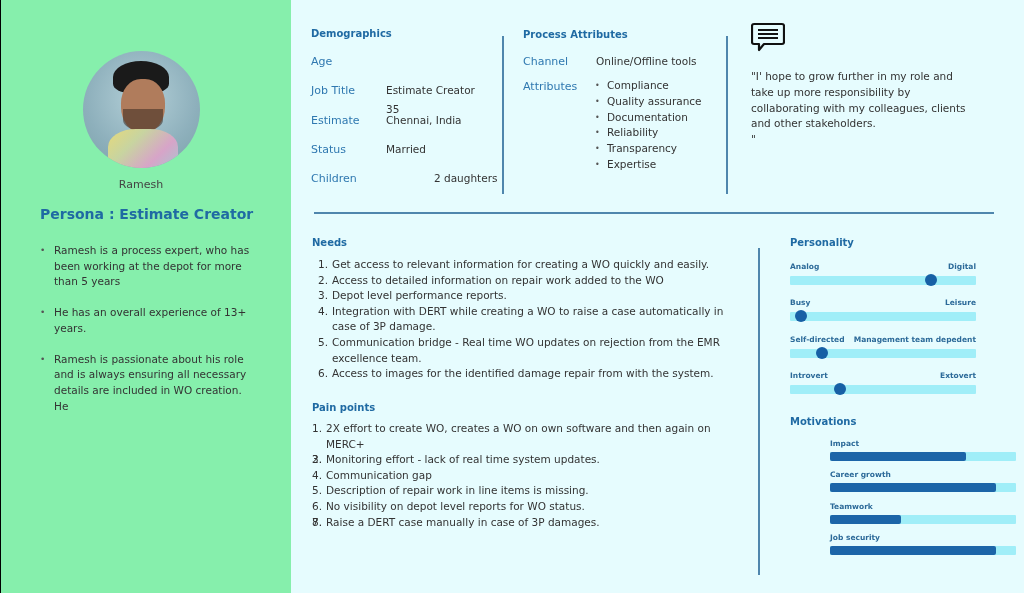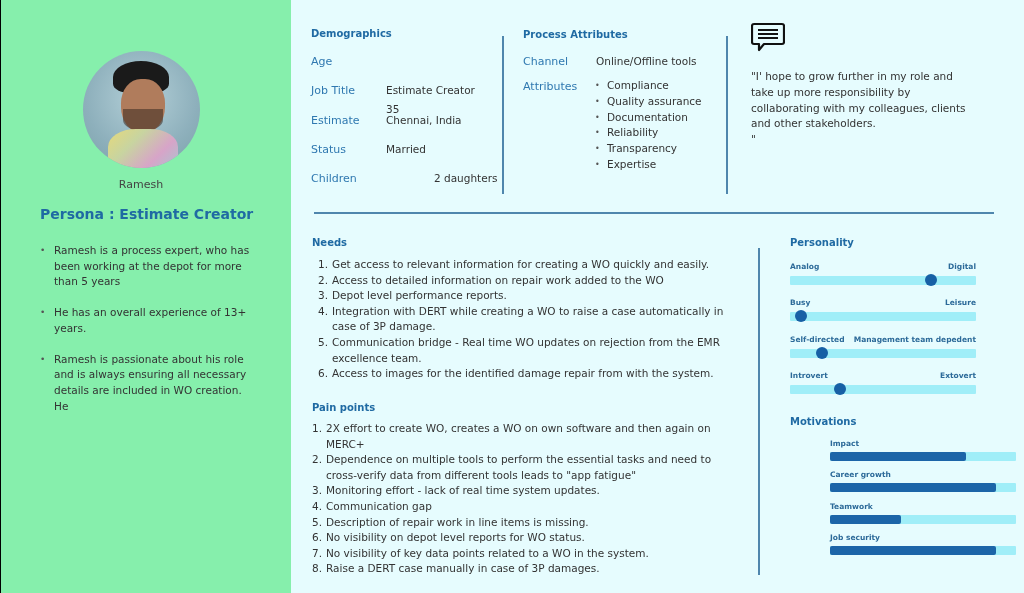--- a/index.html
+++ b/index.html
@@ -112,26 +112,26 @@
   <li><span class="num">2.</span><span>Access to detailed information on repair work added to the WO</span></li>
   <li><span class="num">3.</span><span>Depot level performance reports.</span></li>
   <li><span class="num">4.</span><span>Integration with DERT while creating a WO to raise a case automatically in case of 3P damage.</span></li>
   <li><span class="num">5.</span><span>Communication bridge - Real time WO updates on rejection from the EMR excellence team.</span></li>
   <li><span class="num">6.</span><span>Access to images for the identified damage repair from with the system.</span></li>
 </ol>
 
 <div class="h" style="left:312px;top:402px;">Pain points</div>
 <ol class="olist" style="top:421px;left:312px;width:428px;">
   <li><span class="num">1.</span><span>2X effort to create WO, creates a WO on own software and then again on MERC+</span></li>
-  <li><span class="num">2.</span><span>Dependence on multiple tools to perform the essential tasks and need to cross-verify data from different tools leads to "app fatigue"</span></li>
+  <li><span class="num">2.</span></li>
   <li><span class="num">3.</span><span>Monitoring effort - lack of real time system updates.</span></li>
   <li><span class="num">4.</span><span>Communication gap</span></li>
   <li><span class="num">5.</span><span>Description of repair work in line items is missing.</span></li>
   <li><span class="num">6.</span><span>No visibility on depot level reports for WO status.</span></li>
-  <li><span class="num">7.</span><span>No visibility of key data points related to a WO in the system.</span></li>
+  <li><span class="num">7.</span></li>
   <li><span class="num">8.</span><span>Raise a DERT case manually in case of 3P damages.</span></li>
 </ol>
 
 <div class="vdiv" style="left:758px;top:248px;height:327px;"></div>
 
 <div class="h" style="left:790px;top:237px;">Personality</div>
 <div id="sliders">
     <div class="slider" style="top: 262px;">
       <div class="ends">
         <span>Analog</span>

